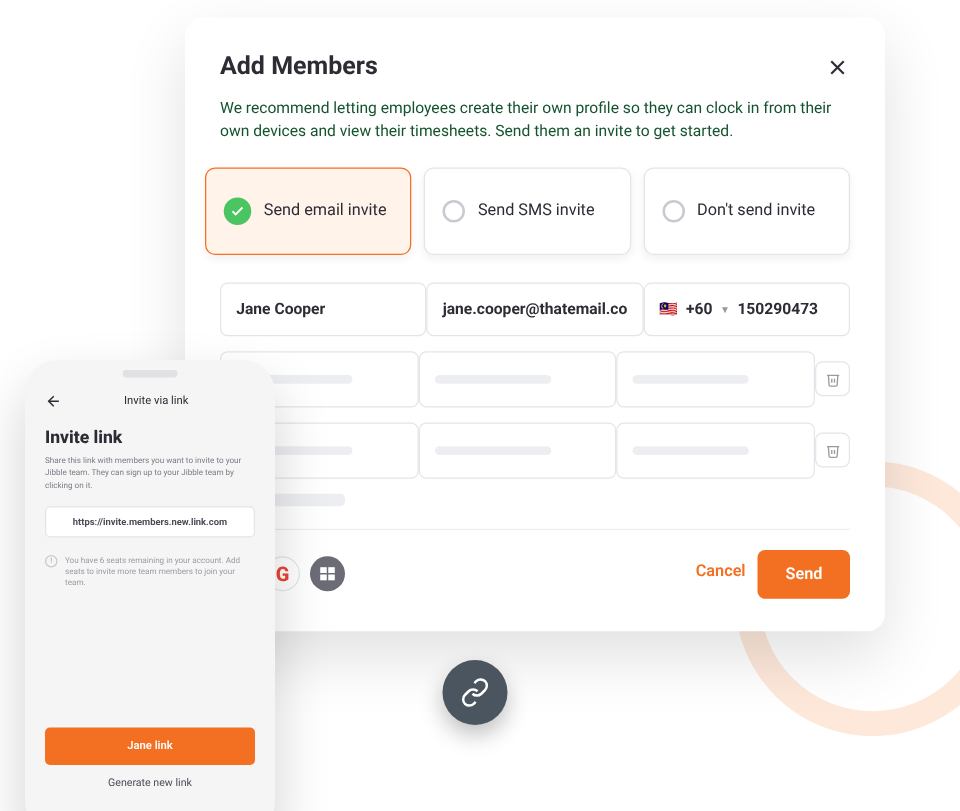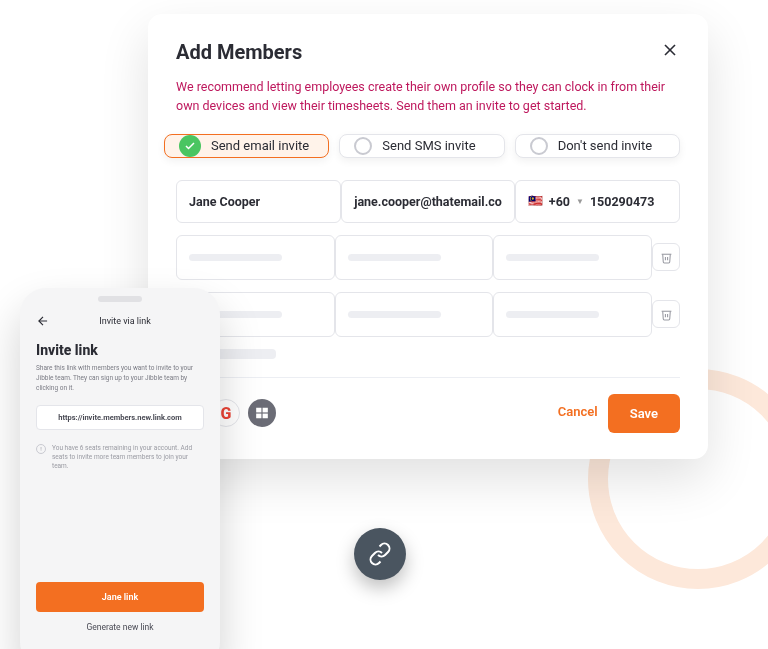--- a/index.html
+++ b/index.html
@@ -3,27 +3,27 @@
 <meta charset="utf-8">
 <style>
 *{box-sizing:border-box;margin:0;padding:0;font-family:-apple-system,BlinkMacSystemFont,"Segoe UI",Roboto,sans-serif}
 body{width:768px;height:649px;background:#fff;position:relative;overflow:hidden}
 
 
 .bg-circle{position:absolute;width:220px;height:220px;right:-40px;bottom:60px;border:20px solid #fde8da;border-radius:50%;z-index:1}
 
 
 .modal{position:absolute;left:148px;top:14px;width:560px;background:#fff;border-radius:14px;box-shadow:0 20px 50px rgba(0,0,0,0.12);padding:26px 28px;z-index:3}
-.modal-header{display:flex;justify-content:space-between;align-items:flex-start;margin-bottom:14px}
+.modal-header{display:flex;justify-content:space-between;align-items:flex-end;margin-bottom:14px}
 .modal-title{font-size:20px;font-weight:700;color:#2b2c34}
 .close-x{width:20px;height:20px;color:#2b2c34;cursor:pointer}
-.modal-desc{font-size:12.5px;line-height:1.5;color:#be185d;margin-bottom:18px}
+.modal-desc{font-size:12.5px;line-height:1.5;color:#14532d;margin-bottom:18px}
 
 .options{display:flex;gap:10px;margin-left:-12px;margin-bottom:22px}
-.opt{flex:1;display:flex;align-items:center;gap:10px;padding:0 14px;border:1px solid #e4e5ea;border-radius:8px;background:#fff;cursor:pointer;font-size:13px;color:#2b2c34;box-shadow:0 3px 8px rgba(0,0,0,0.06)}
+.opt{flex:1;display:flex;align-items:center;gap:10px;padding:23px 14px;border:1px solid #e4e5ea;border-radius:8px;background:#fff;cursor:pointer;font-size:13px;color:#2b2c34;box-shadow:0 3px 8px rgba(0,0,0,0.06)}
 .opt.sel{border-color:#f36f21;background:#fff3ea}
 .radio{width:18px;height:18px;border:2px solid #c9cad1;border-radius:50%;flex-shrink:0}
 .check{width:22px;height:22px;border-radius:50%;background:#4ac561;display:flex;align-items:center;justify-content:center;flex-shrink:0}
 .check svg{width:12px;height:12px;color:#fff}
 
 .row{display:flex;gap:0;margin-bottom:12px;align-items:center}
 .cell{flex:1;border:1px solid #e4e5ea;border-radius:6px;padding:13px 12px;font-size:12.5px;font-weight:700;color:#2b2c34;background:#fff}
 .phone-cell{display:flex;align-items:center;gap:6px}
 .flag{font-size:12px}
 .dd{font-size:8px;color:#999}
@@ -159,21 +159,21 @@
           <svg viewBox="0 0 24 24">
             <rect x="2" y="3" width="9" height="8"></rect>
             <rect x="13" y="3" width="9" height="8"></rect>
             <rect x="2" y="13" width="9" height="8"></rect>
             <rect x="13" y="13" width="9" height="8"></rect>
           </svg>
         </div>
     </div>
     <div class="actions">
       <button class="btn-cancel">Cancel</button>
-      <button class="btn-save">Save</button>
+      <button class="btn-save">Send</button>
     </div>
   </div>
 </div>
 
 <div class="phone">
   <div class="ph-head">
     <svg class="ph-back" viewBox="0 0 24 24" fill="none" stroke="currentColor" stroke-width="2">
         <line x1="19" y1="12" x2="5" y2="12"></line>
         <polyline points="12 19 5 12 12 5"></polyline>
       </svg>

